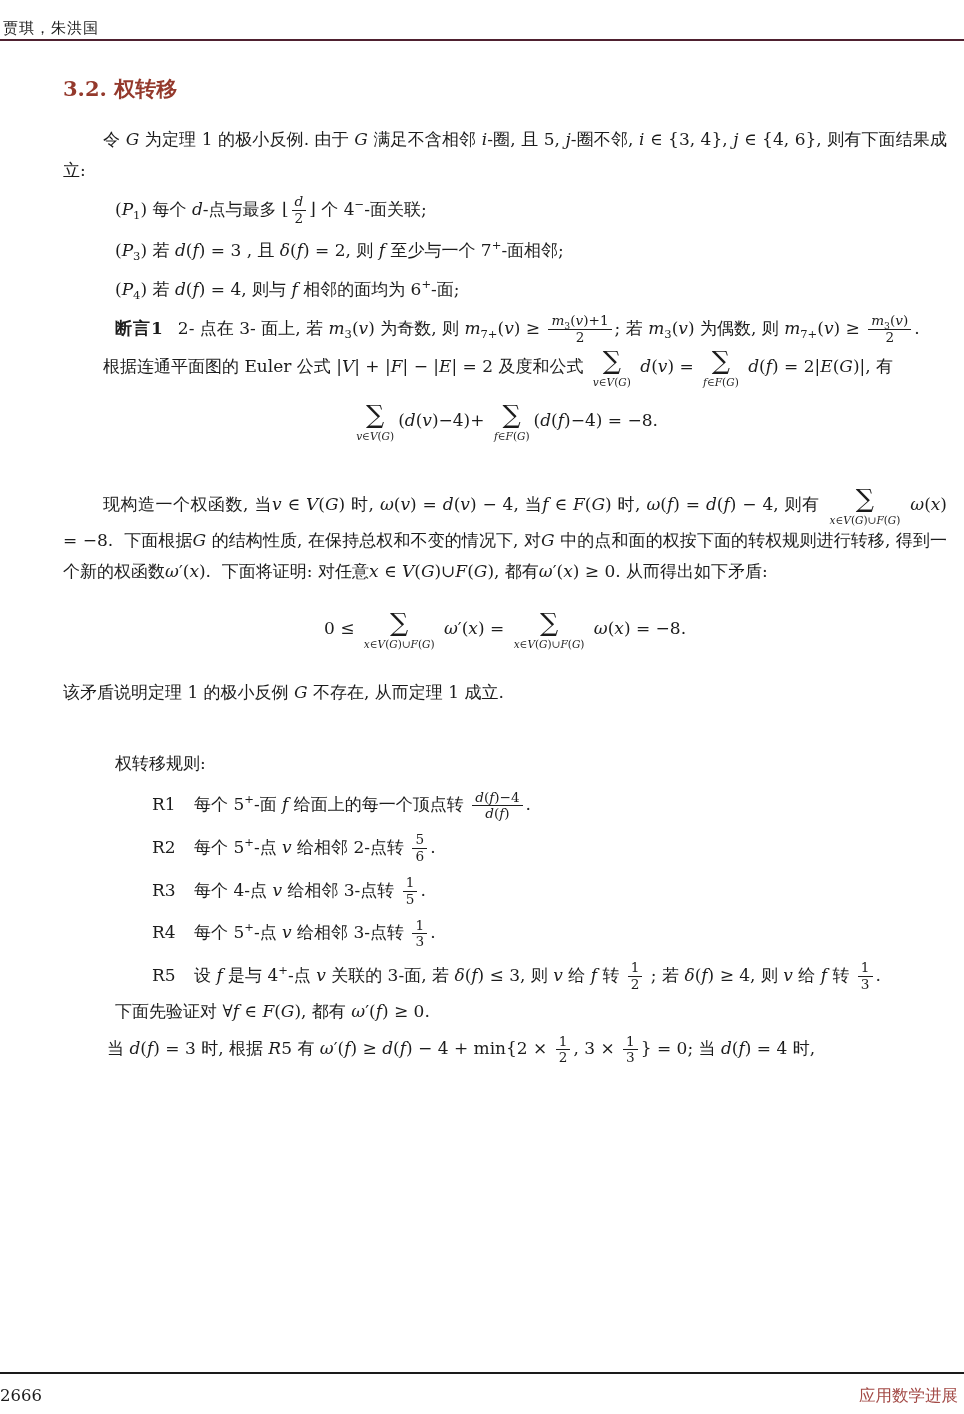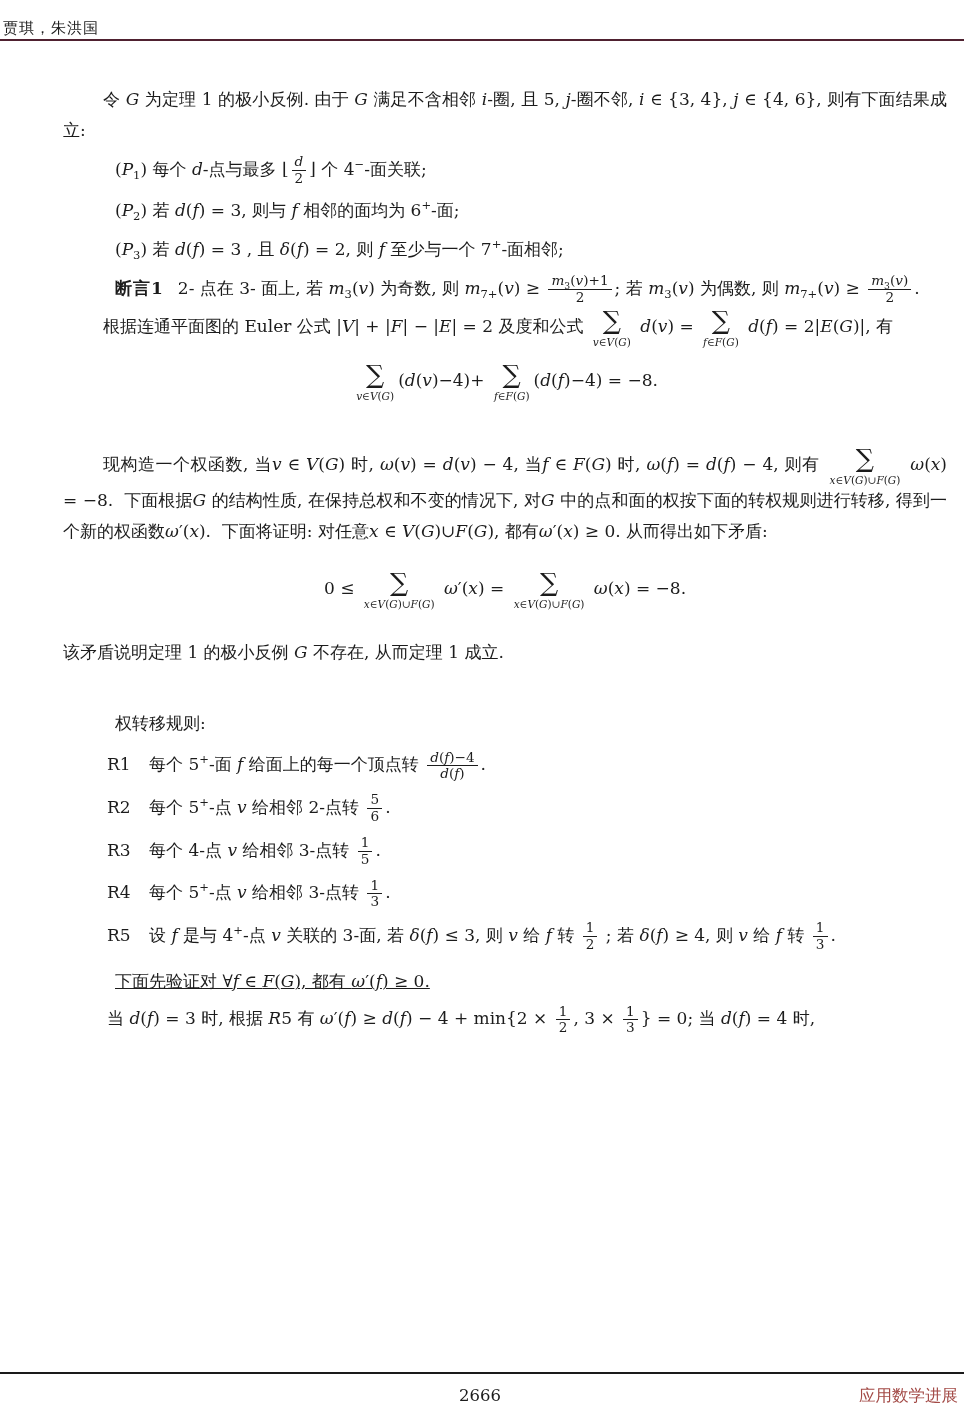--- a/index.html
+++ b/index.html
@@ -20,54 +20,55 @@
   .para.tight{margin-top:3px;}
   .pitem{margin:8px 0 0 0;padding-left:52px;}
   .claim{margin:8px 0 2px 0;text-indent:52px;text-align:justify;}
   .claim b{font-weight:bold;letter-spacing:1px;margin-right:14px;}
   .equation{text-align:center;margin:8px 0 8px 0;line-height:50px;}
   .equation.eq2{margin:16px 0 16px 0;}
   .weight-para{margin-top:41px;}
   .contradiction{margin:24px 0 0 0;text-indent:0;}
   .rules-title{margin:40px 0 0 0;padding-left:52px;}
   .rule{margin:10px 0 0 0;padding-left:44px;}
-  .rule .rlabel{display:inline-block;min-width:24px;margin-right:18px;}
-  .verify{margin:14px 0 0 0;padding-left:52px;text-decoration:underline;}
+  .rule .rlabel{display:inline-block;min-width:24px;margin-right:18px;margin-left:45px;}
+  .verify{margin:4px 0 0 0;padding-left:52px;}
   .case-para{margin:6px 0 0 0;text-indent:44px;text-align:justify;}
   
   .sum{display:inline-flex;flex-direction:column;align-items:center;vertical-align:middle;line-height:1;margin:0 4px;text-indent:0;}
   .sum .s{font-size:1.5em;line-height:1;}
   .sum .lim{font-size:0.62em;margin-top:3px;white-space:nowrap;}
   .fr{display:inline-flex;flex-direction:column;align-items:center;vertical-align:middle;line-height:1.15;margin:0 3px;font-size:0.8em;text-indent:0;}
   .fr .n{padding:0 3px;border-bottom:1px solid #1c1c1c;}
   .fr .d{padding:0 3px;}
   
   .foot-rule{position:absolute;top:1372px;left:0;width:964px;height:2px;background:#1a1a1a;}
   .footer{position:absolute;top:1381px;left:0;width:964px;height:30px;font-size:16.5px;line-height:30px;}
   .footer .doi{position:absolute;left:6px;color:#a34a46;}
-  .footer .pageno{position:absolute;left:0;width:960px;text-align:center;color:#1c1c1c;}
+  .footer .pageno{position:absolute;left:0;width:960px;color:#1c1c1c;}
   .footer .journal{position:absolute;right:6px;color:#a34a46;}
 </style>
 </head>
 <body>
 
 <div class="running-head">贾琪，朱洪国</div>
 <div class="head-rule"></div>
 
 <div class="content">
 
+  <h2 class="section-title">3.2. 权转移</h2>
 
   <div class="para">令 <i>G</i> 为定理 1 的极小反例. 由于 <i>G</i> 满足不含相邻 <i>i</i>-圈, 且 5, <i>j</i>-圈不邻, <i>i</i> ∈ {3, 4}, <i>j</i> ∈ {4, 6}, 则有下面结果成立:</div>
 
   <div class="pitem">(<i>P</i><sub>1</sub>) 每个 <i>d</i>-点与最多 ⌊<span class="fr">
         <span class="n"><i>d</i></span>
         <span class="d">2</span>
       </span>⌋ 个 4<sup>−</sup>-面关联;</div>
-  <div class="pitem">(<i>P</i><sub>2</sub>) 若 <i>d</i>(<i>f</i>) = 3, 则与 <i>f</i> 相邻的面均为 6<sup>+</sup>-面;</div>
   <div class="pitem">(<i>P</i><sub>3</sub>) 若 <i>d</i>(<i>f</i>) = 3 , 且 <i>δ</i>(<i>f</i>) = 2, 则 <i>f</i> 至少与一个 7<sup>+</sup>-面相邻;</div>
+  <div class="pitem">(<i>P</i><sub>4</sub>) 若 <i>d</i>(<i>f</i>) = 4, 则与 <i>f</i> 相邻的面均为 6<sup>+</sup>-面;</div>
 
   <div class="claim"><b>断言1</b><span>2- 点在 3- 面上, 若 <i>m</i><sub>3</sub>(<i>v</i>) 为奇数, 则 <i>m</i><sub>7+</sub>(<i>v</i>) ≥ <span class="fr">
           <span class="n"><i>m</i><sub>3</sub>(<i>v</i>)+1</span>
           <span class="d">2</span>
         </span>; 若 <i>m</i><sub>3</sub>(<i>v</i>) 为偶数, 则 <i>m</i><sub>7+</sub>(<i>v</i>) ≥ <span class="fr">
           <span class="n"><i>m</i><sub>3</sub>(<i>v</i>)</span>
           <span class="d">2</span>
         </span>.</span></div>
 
   <div class="para tight">根据连通平面图的 Euler 公式 |<i>V</i>| + |<i>F</i>| − |<i>E</i>| = 2 及度和公式 <span class="sum">

